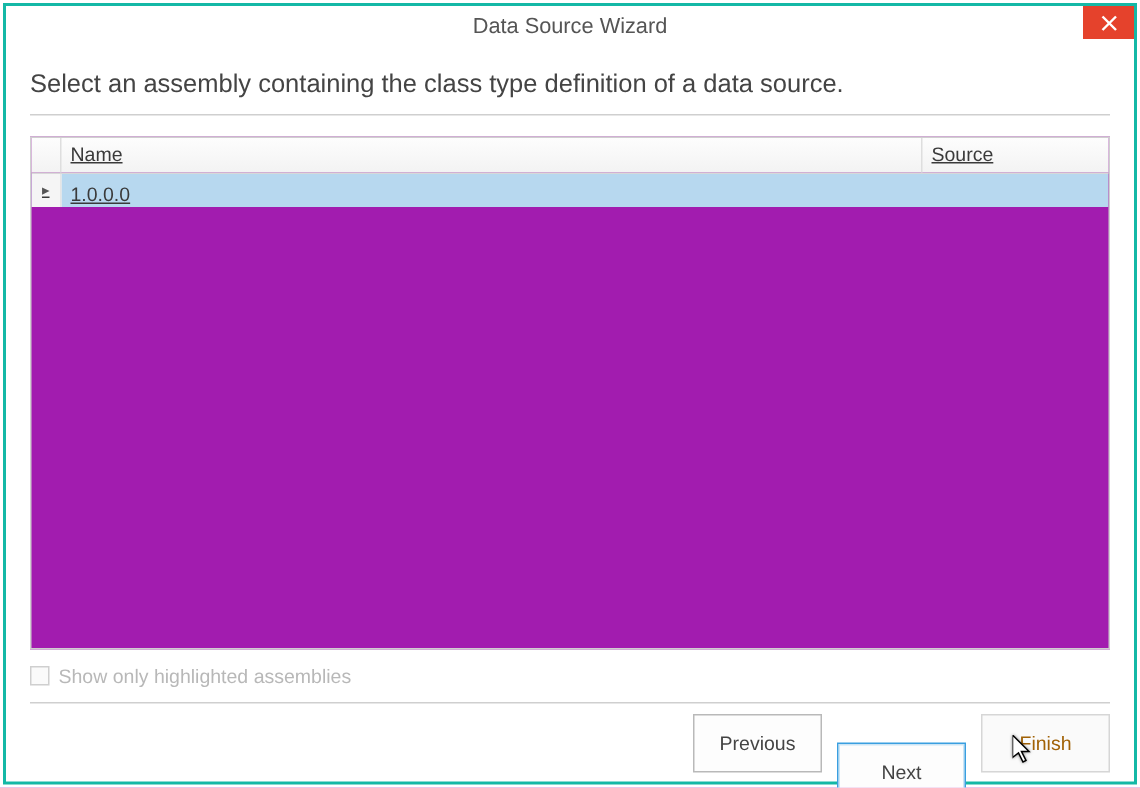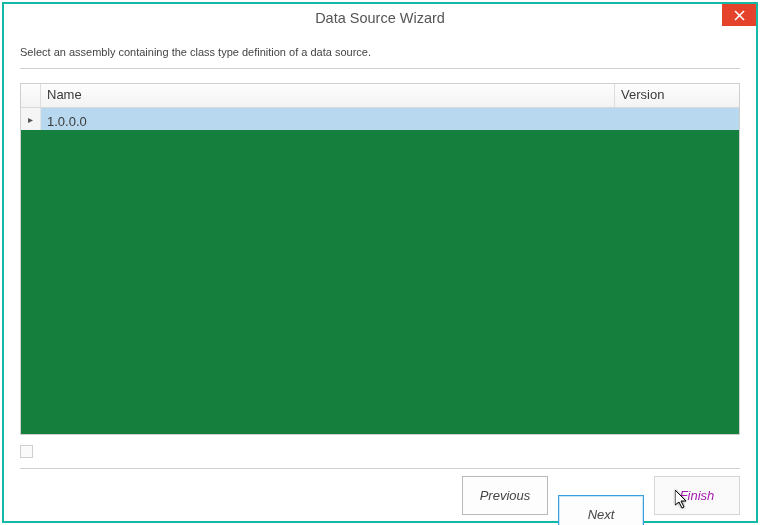--- a/index.html
+++ b/index.html
@@ -45,35 +45,36 @@
   }
   .close-btn svg { stroke: #fff; stroke-width: 1.6; }
   .content {
     flex: 1;
     padding: 0 16px 0 16px;
     display: flex;
     flex-direction: column;
   }
   .instruction {
     padding: 14px 0 10px 0;
-    font-size: 11px;
+    font-size: 17px;
     color: #444;
   }
   .hr {
     height: 1px;
     background: #cfcfcf;
     margin-bottom: 14px;
   }
   .grid {
     border: 1px solid #cfcfcf;
     flex: 1;
     display: flex;
     flex-direction: column;
     min-height: 0;
-    background: #15803d;
+    background: #a21caf;
+    text-decoration: underline;
   }
   .grid-header {
     display: flex;
     background: linear-gradient(#fdfdfd,#f3f3f3);
     border-bottom: 1px solid #d8d8d8;
     height: 24px;
     font-size: 13px;
   }
   .gh-indicator { width: 20px; border-right: 1px solid #dedede; }
   .gh-name { flex: 1; padding: 3px 6px; border-right: 1px solid #dedede; }
@@ -125,29 +126,28 @@
   .btn {
     width: 86px; height: 39px;
     border: 1px solid #b9b9b9;
     background: #fdfdfd;
     font-size: 13px;
     color: #444;
     display: flex;
     align-items: center;
     justify-content: center;
     cursor: pointer;
-    font-style: italic;
   }
   .btn.default {
     border: 1px solid #3a9fe0;
     box-shadow: inset 0 0 0 1px rgba(58,159,224,0.25);
     margin-top: 39px;
   }
   .btn.disabled {
-    color: #a21caf;
+    color: #a16207;
     border-color: #d6d6d6;
     background: #fafafa;
     cursor: default;
   }
   .cursor {
     position: absolute;
     left: 671px; top: 486px;
     pointer-events: none;
   }
   .cursor svg { filter: drop-shadow(0 0 1px rgba(0,0,0,0.5)); }
@@ -168,32 +168,33 @@
   </div>
 
   <div class="content">
     <div class="instruction">Select an assembly containing the class type definition of a data source.</div>
     <div class="hr"></div>
 
     <div class="grid">
       <div class="grid-header">
         <div class="gh-indicator"></div>
         <div class="gh-name">Name</div>
-        <div class="gh-version">Version</div>
+        <div class="gh-version">Source</div>
       </div>
       <div class="grid-body">
         <div class="grid-row selected">
           <div class="gr-indicator">▸</div>
           <div class="gr-version">1.0.0.0</div>
         </div>
       </div>
     </div>
 
     <div class="option-row">
       <div class="chk"></div>
+      <span>Show only highlighted assemblies</span>
     </div>
 
     <div class="footer-sep"></div>
   </div>
 
   <div class="footer">
     <div class="btn">Previous</div>
     <div class="btn default">Next</div>
     <div class="btn disabled">Finish</div>
   </div>

